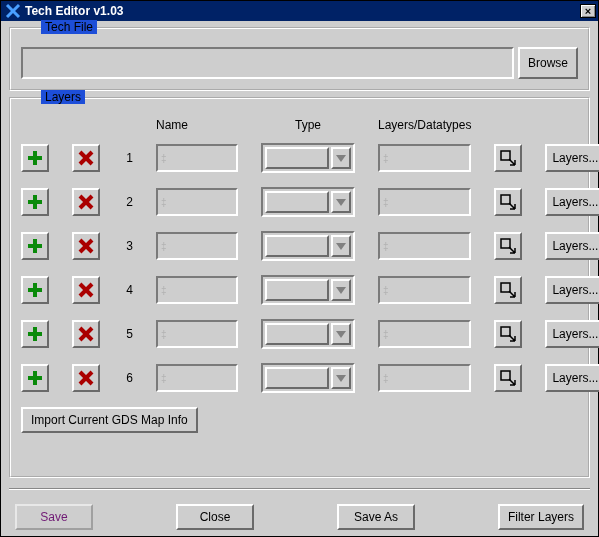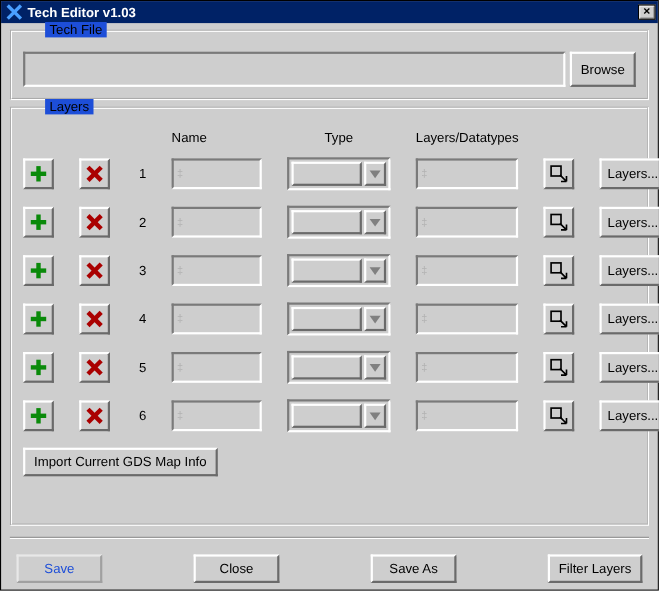--- a/index.html
+++ b/index.html
@@ -89,21 +89,21 @@
     border-bottom: 2px solid #6a6a6a;
     padding: 4px 8px;
     display:inline-flex;
     align-items:center;
     justify-content:center;
     font-size:12px;
     cursor:pointer;
     user-select:none;
   }
   .btn.small { padding: 0; width:28px; height:28px; }
-  .btn.disabled { color:#1d4ed8; border-top-color:#e8e8e8; border-left-color:#e8e8e8; border-right-color:#a0a0a0; border-bottom-color:#a0a0a0; }
+  .btn.disabled { color:#701a75; border-top-color:#e8e8e8; border-left-color:#e8e8e8; border-right-color:#a0a0a0; border-bottom-color:#a0a0a0; }
   
   .stackup-inner {
     display:flex;
     gap:4px;
   }
   .rows-col {
     flex:1;
   }
   .header-row, .stack-row {
     display:flex;

